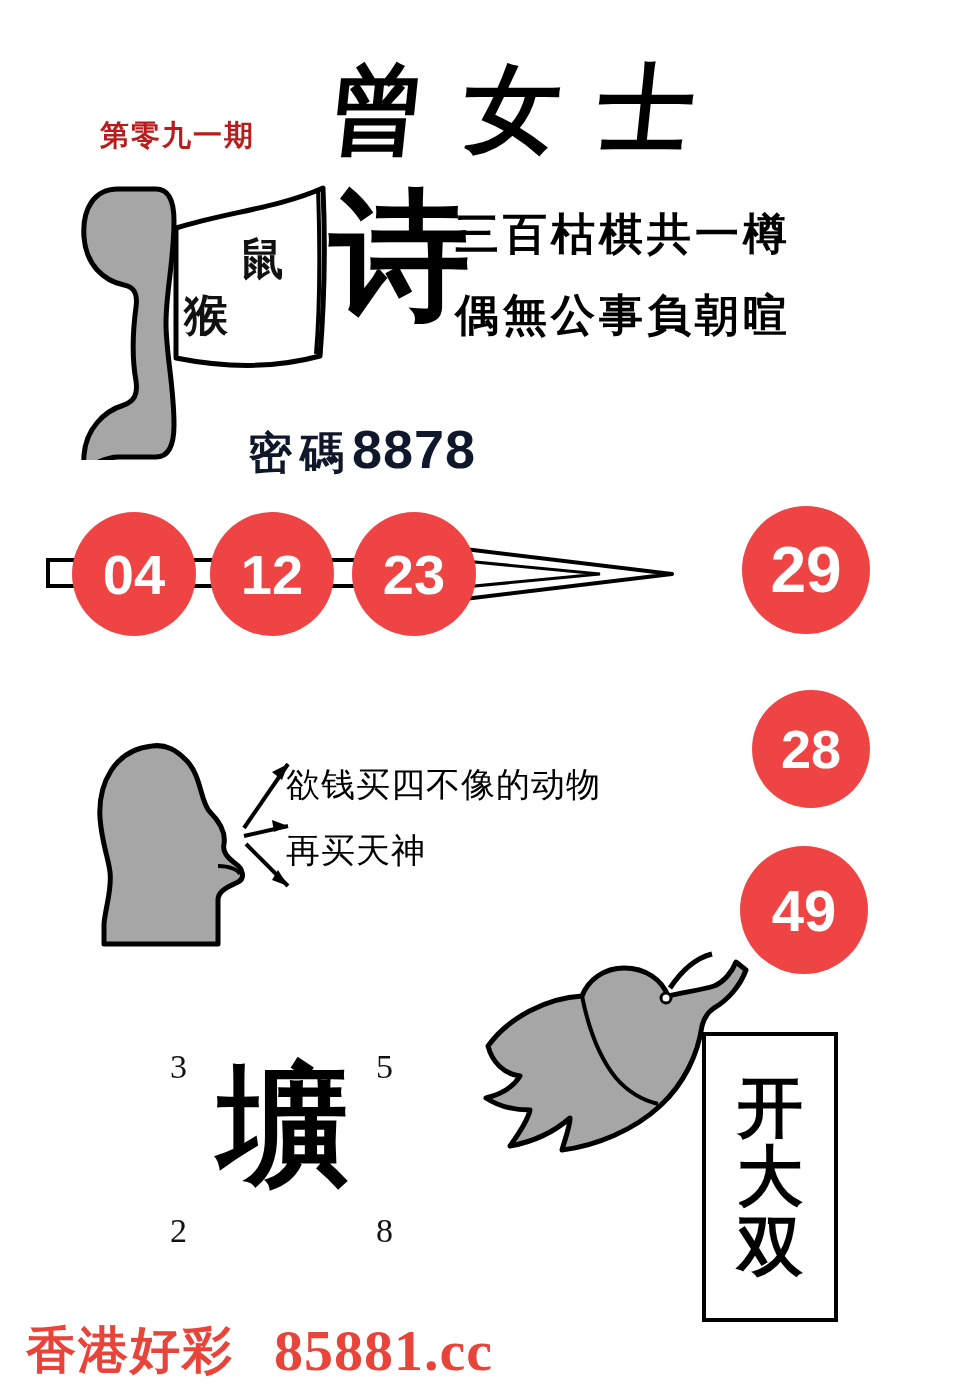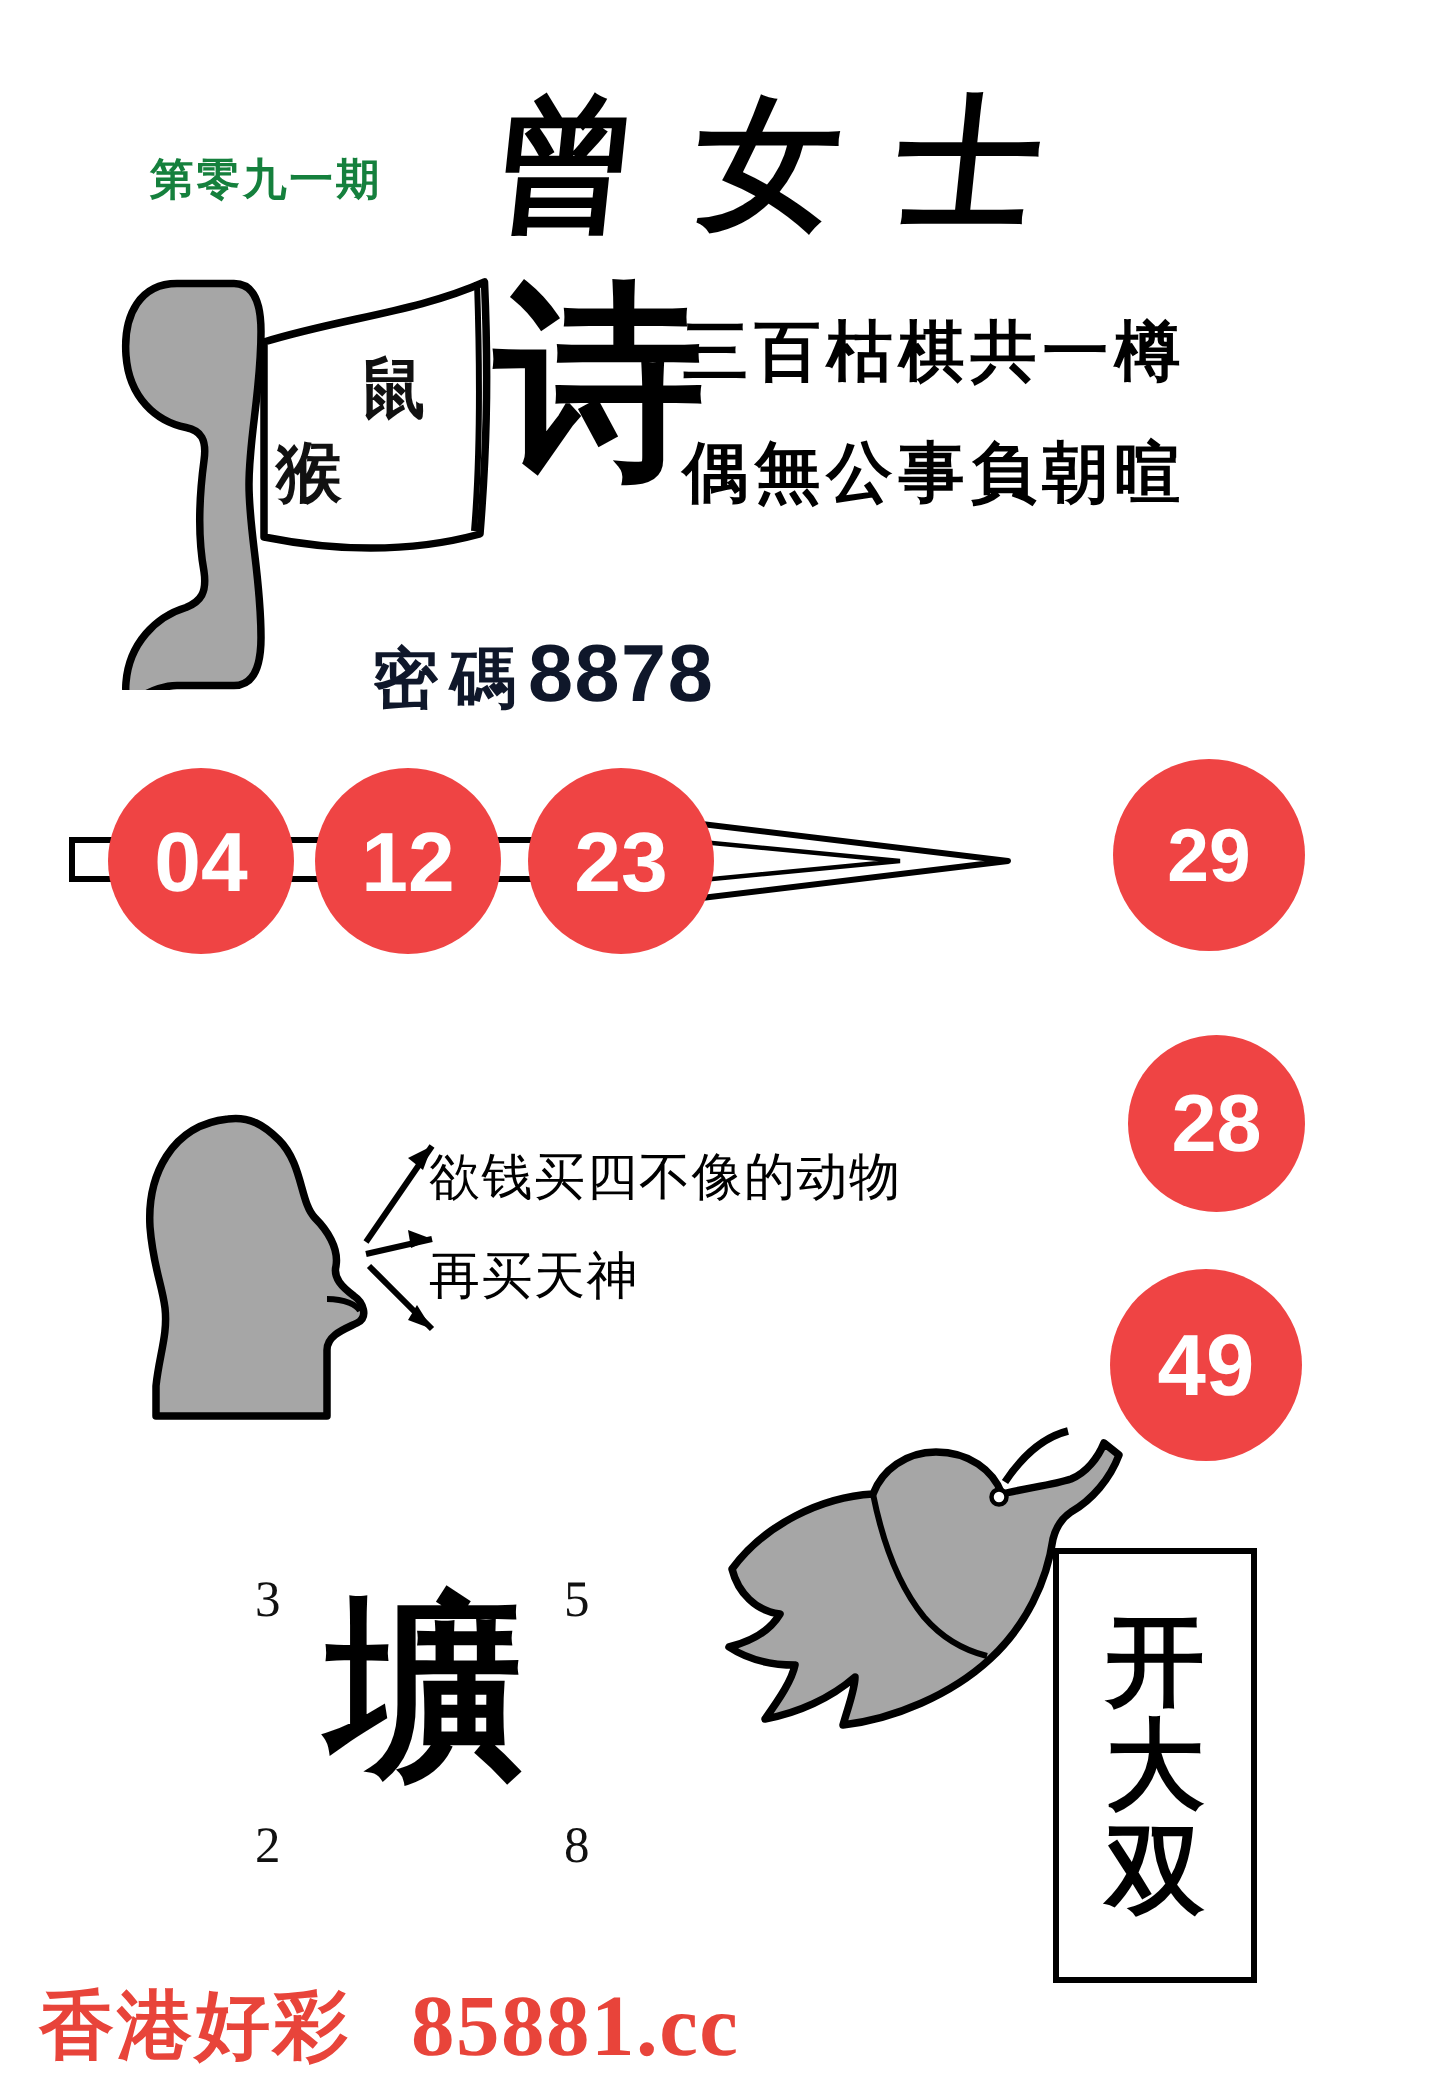--- a/index.html
+++ b/index.html
@@ -15,25 +15,25 @@
     width: 961px;
     height: 1388px;
     background: #ffffff;
     overflow: hidden;
   }
   .abs { position: absolute; }
 
   
   #issue-label {
     left: 100px;
-    top: 100px;
+    top: 116px;
     font-family: "Liberation Serif", serif;
     font-size: 29px;
     letter-spacing: 2px;
-    color: #15803d;
+    color: #b91c1c;
     font-weight: 600;
   }
   #brand-title {
     left: 330px;
     top: 46px;
     font-family: "DejaVu Serif", serif;
     font-size: 96px;
     font-weight: 700;
     letter-spacing: 38px;
     color: #000;
@@ -113,21 +113,21 @@
     color: #fff;
     display: flex;
     align-items: center;
     justify-content: center;
     font-family: "Liberation Sans", sans-serif;
     font-weight: 700;
   }
   #ball-04 { left: 72px;  top: 512px; width: 124px; height: 124px; font-size: 56px; }
   #ball-12 { left: 210px; top: 512px; width: 124px; height: 124px; font-size: 56px; }
   #ball-23 { left: 352px; top: 512px; width: 124px; height: 124px; font-size: 56px; }
-  #ball-29 { left: 742px; top: 506px; width: 128px; height: 128px; font-size: 50px; }
+  #ball-29 { left: 742px; top: 506px; width: 128px; height: 128px; font-size: 64px; }
   #ball-32 { left: 752px; top: 690px; width: 118px; height: 118px; font-size: 54px; }
   #ball-49 { left: 740px; top: 846px; width: 128px; height: 128px; font-size: 58px; }
 
   
   #arrow-group {
     left: 40px;
     top: 520px;
     width: 660px;
     height: 120px;
   }

